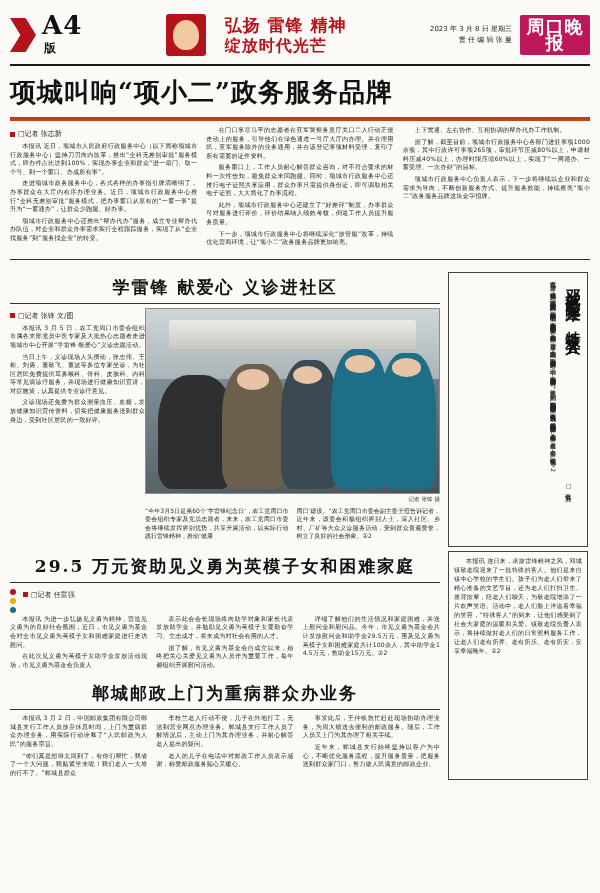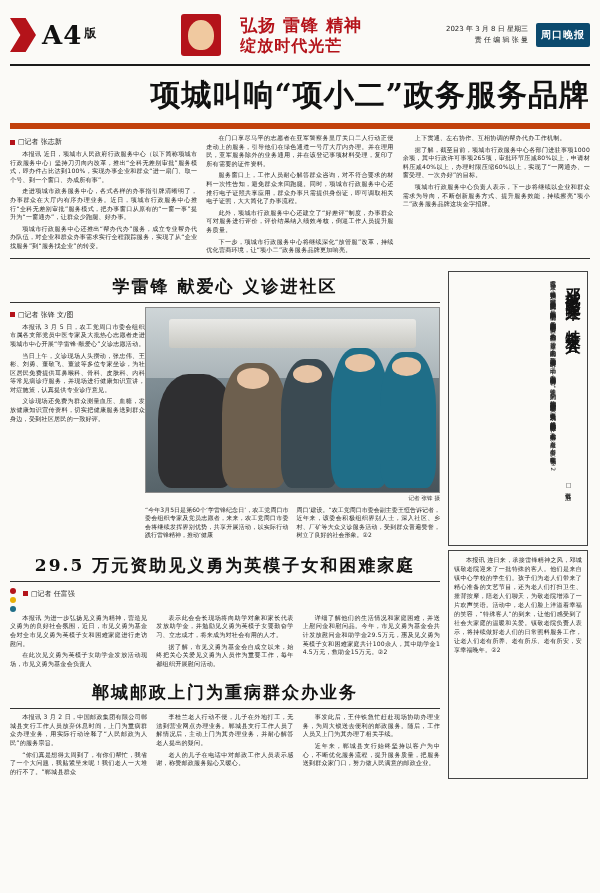--- a/index.html
+++ b/index.html
@@ -28,21 +28,21 @@
     width:26px;height:34px;
     background:#b4131a;
     clip-path:polygon(0 0,60% 0,100% 50%,60% 100%,0 100%,40% 50%);
     margin-right:6px;
     flex:0 0 auto;
   }
   .edition{
     font-family:"DejaVu Serif", serif;
     font-size:26px;font-weight:bold;color:#111;
     letter-spacing:1px;
-    display:flex;align-items:center;
+    display:flex;align-items:flex-start;flex-direction:column;
   }
   .edition .ban{font-size:12px;margin-left:2px;margin-bottom:3px;}
   .slogan-wrap{
     flex:1;display:flex;justify-content:center;align-items:center;gap:19px;
   }
   .slogan-badge{
     width:40px;height:42px;background:#b4131a;border-radius:3px;
     position:relative;overflow:hidden;flex:0 0 auto;
   }
   .slogan-badge:after{
@@ -58,38 +58,38 @@
     line-height:19px;white-space:nowrap;
   }
   .slogan-line.sub{font-size:16px;}
   .mast-right{
     display:flex;align-items:center;gap:8px;flex:0 0 auto;
   }
   .mast-meta{
     font-size:7px;color:#222;line-height:11px;text-align:right;
   }
   .paper-logo{
-    background:#0c4a6e;color:#fff;
-    font-family:"DejaVu Serif", serif;
-    font-size:10px;font-weight:bold;
+    background:#be185d;color:#fff;
+    font-family:"DejaVu Serif", serif;
+    font-size:18px;font-weight:bold;
     padding:4px 5px;line-height:16px;
     letter-spacing:1px;
     border-radius:2px;
     writing-mode:horizontal-tb;
     max-width:60px;text-align:center;
   }
 
   
   .main-headline{
-    text-align:right;
-    font-family:"DejaVu Serif", serif;
-    font-size:30px;font-weight:bold;color:#111;
+    text-align:left;
+    font-family:"DejaVu Serif", serif;
+    font-size:26px;font-weight:bold;color:#111;
     letter-spacing:1px;
     padding:9px 0 7px 0;
-    border-bottom:6px solid #c2410c;
+    border-bottom:4px solid #c2410c;
     margin-bottom:5px;
   }
 
   
   .byline{
     font-size:7px;color:#222;margin:3px 0 3px 0;
     display:flex;align-items:center;gap:3px;
   }
   .byline .sq{width:5px;height:5px;background:#b4131a;display:inline-block;}
   .body-col{
@@ -98,21 +98,21 @@
     text-justify:inter-character;
     word-break:break-all;
     letter-spacing:0.2px;
   }
   .body-col p{margin:0 0 3px 0;text-indent:2em;}
 
   
   .top-region{
     display:flex;gap:9px;
     border-bottom:1px solid #333;
-    padding-bottom:0;
+    padding-bottom:9px;
   }
   .top-region .col{flex:1;}
 
   
   .sec-split{display:flex;gap:8px;margin-top:12px;}
   .sec-left{width:430px;}
   .sec-right{
     width:140px;
     border:1px solid #444;
     padding:4px 5px;

